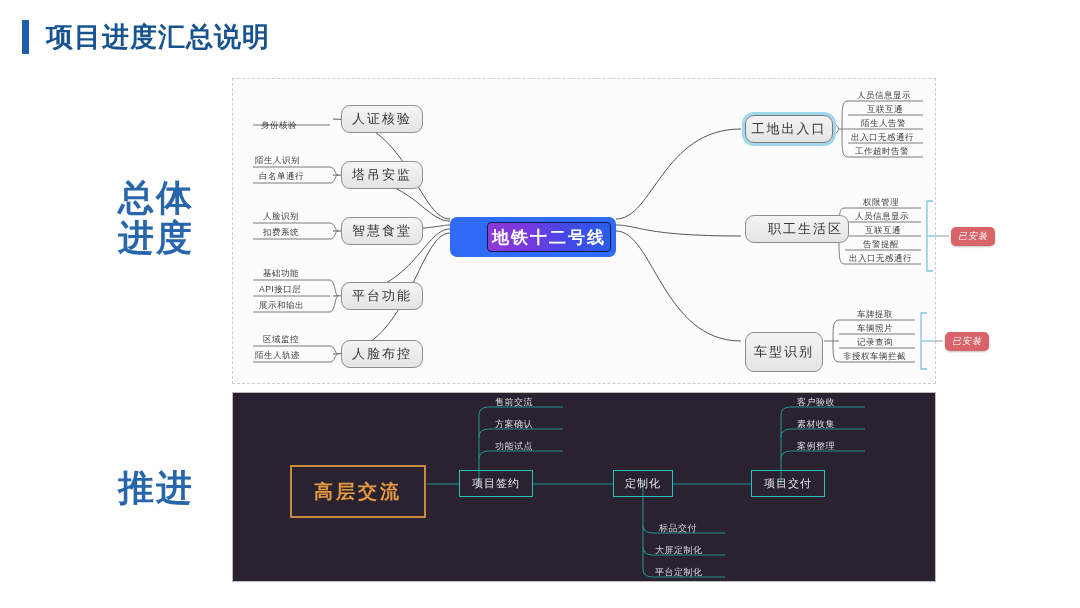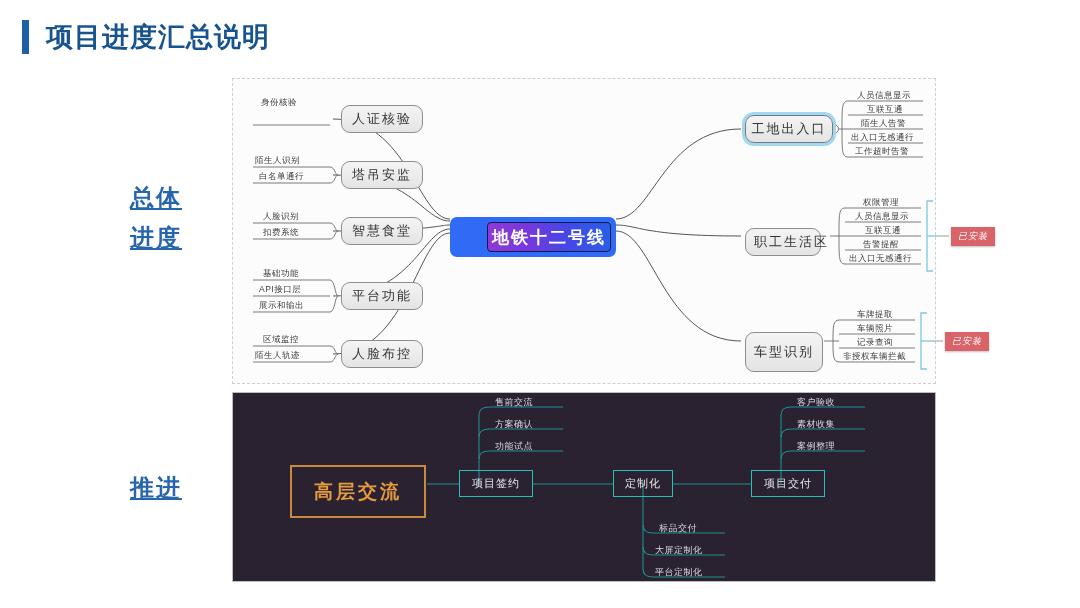--- a/index.html
+++ b/index.html
@@ -8,22 +8,22 @@
     font-family:"Liberation Sans","DejaVu Sans",sans-serif;
     overflow:hidden;position:relative;
   }
   
   #header{position:absolute;left:0;top:0;width:1053px;height:72px;}
   #title-bar{position:absolute;left:22px;top:20px;width:7px;height:34px;background:#1f5fa8;}
   #page-title{position:absolute;left:46px;top:18px;font-size:27px;font-weight:bold;
     color:#17548f;letter-spacing:1px;line-height:38px;}
 
   
-  .side-caption{position:absolute;font-size:24px;font-weight:bold;color:#2766ad;
-    line-height:40px;text-align:center;letter-spacing:2px;text-decoration:underline;}
+  .side-caption{position:absolute;font-size:36px;font-weight:bold;color:#2766ad;
+    line-height:40px;text-align:center;letter-spacing:2px;}
   #caption-overall{left:96px;top:178px;width:120px;}
   #caption-plan{left:96px;top:468px;width:120px;}
 
   
   #panel-top{position:absolute;left:232px;top:78px;width:702px;height:304px;
     background:#fcfcfc;border:1px dashed #cfcfcf;}
   
   #panel-bottom{position:absolute;left:232px;top:392px;width:702px;height:188px;
     background:#2a2230;border:1px solid #bdbdbd;}
 
@@ -45,21 +45,21 @@
     box-sizing:border-box;border:3px solid #2f6bf5;border-radius:7px;
     padding:2px;background:#2f6bf5;}
   #center-inner{width:100%;height:100%;box-sizing:border-box;
     border:1px solid #101a4d;border-radius:4px;
     background:linear-gradient(90deg,#8e39d6 0%,#7a37dd 30%,#4348e6 65%,#2a5ee8 100%);
     display:flex;align-items:center;justify-content:center;
     color:#ffffff;font-size:17px;font-weight:bold;letter-spacing:2px;}
 
   
   .badge{position:absolute;display:flex;align-items:center;justify-content:center;
-    width:44px;height:19px;border-radius:0;background:#d8646a;color:#fff;
+    width:44px;height:19px;border-radius:5px;background:#d8646a;color:#fff;
     font-size:9px;font-style:italic;letter-spacing:1px;
     box-shadow:0 1px 2px rgba(0,0,0,.25);}
 
   
   .dnode{position:absolute;box-sizing:border-box;display:flex;align-items:center;
     justify-content:center;border:1.5px solid #24c2bb;background:transparent;
     color:#e8e8ef;font-size:11px;letter-spacing:1px;white-space:nowrap;}
   #dnode-main{position:absolute;left:290px;top:465px;width:136px;height:53px;
     box-sizing:border-box;display:flex;align-items:center;justify-content:center;
     border:2px solid #c98a3e;color:#e49a3f;font-size:19px;font-weight:bold;
@@ -153,39 +153,39 @@
       <path d="M694,157 L706,157"></path>
       <path d="M694,234 L688,234 L688,290 L694,290"></path>
       <path d="M688,262 L700,262"></path>
     </g>
     <g fill="none" stroke="#9a9a9a" stroke-width="1">
       <path d="M706,157 L716,157"></path>
       <path d="M700,262 L710,262"></path>
     </g>
   </svg>
 
-  <div class="leaf" style="left:28px;top:18px;">身份核验</div>
+  <div class="leaf" style="left:28px;top:41px;">身份核验</div>
   <div class="leaf" style="left:22px;top:76px;">陌生人识别</div>
   <div class="leaf" style="left:26px;top:92px;">白名单通行</div>
   <div class="leaf" style="left:30px;top:132px;">人脸识别</div>
   <div class="leaf" style="left:30px;top:148px;">扣费系统</div>
   <div class="leaf" style="left:30px;top:189px;">基础功能</div>
   <div class="leaf" style="left:26px;top:205px;">API接口层</div>
   <div class="leaf" style="left:26px;top:221px;">展示和输出</div>
   <div class="leaf" style="left:30px;top:255px;">区域监控</div>
   <div class="leaf" style="left:22px;top:271px;">陌生人轨迹</div>
 
   <div class="node" style="left:108px;top:26px;width:82px;height:28px;">人证核验</div>
   <div class="node" style="left:108px;top:82px;width:82px;height:28px;">塔吊安监</div>
   <div class="node" style="left:108px;top:138px;width:82px;height:28px;">智慧食堂</div>
   <div class="node" style="left:108px;top:203px;width:82px;height:28px;">平台功能</div>
   <div class="node" style="left:108px;top:261px;width:82px;height:28px;">人脸布控</div>
 
   <div class="node sel" style="left:512px;top:36px;width:88px;height:28px;">工地出入口</div>
-  <div class="node" style="left:512px;top:149px;width:76px;height:28px;padding-left:17px;">职工生活区</div>
+  <div class="node" style="left:512px;top:136px;width:104px;height:28px;padding-left:17px;">职工生活区</div>
   <div class="node" style="left:512px;top:253px;width:78px;height:40px;">车型识别</div>
 
   <div class="subnode" style="left:624px;top:11px;">人员信息显示</div>
   <div class="subnode" style="left:634px;top:25px;">互联互通</div>
   <div class="subnode" style="left:628px;top:39px;">陌生人告警</div>
   <div class="subnode" style="left:618px;top:53px;">出入口无感通行</div>
   <div class="subnode" style="left:622px;top:67px;">工作超时告警</div>
 
   <div class="subnode" style="left:630px;top:118px;">权限管理</div>
   <div class="subnode" style="left:622px;top:132px;">人员信息显示</div>

